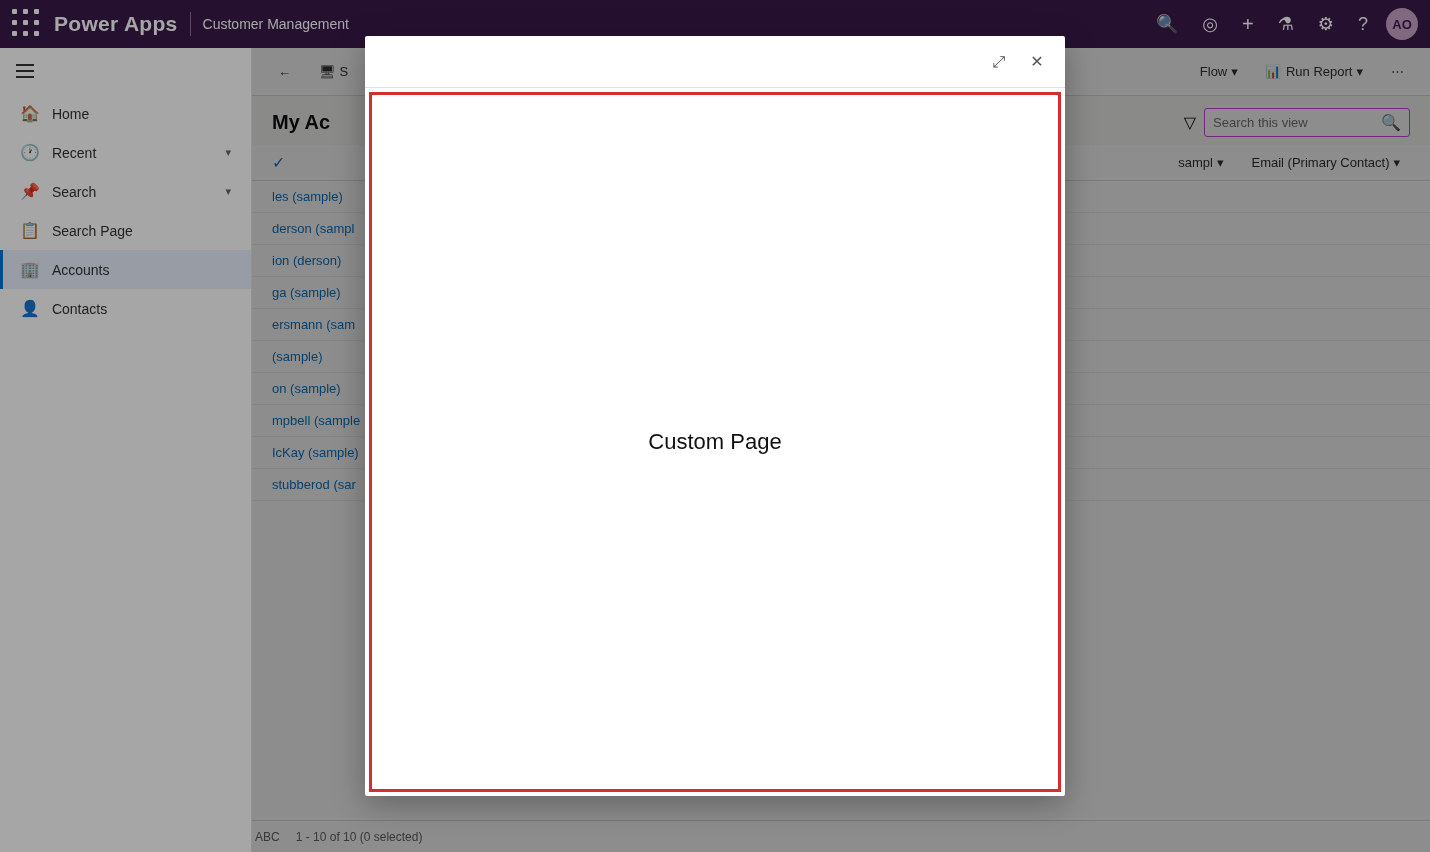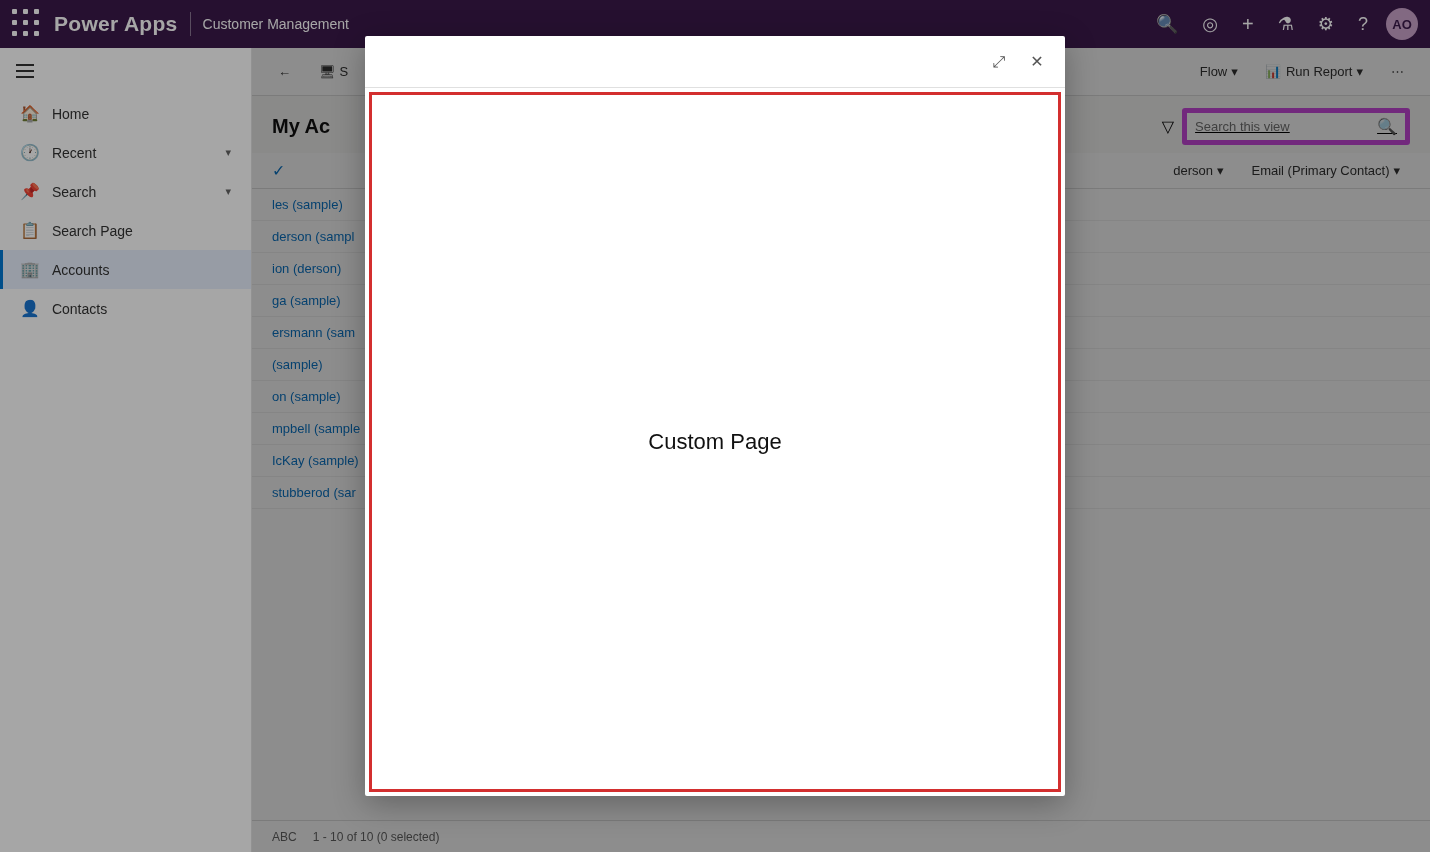--- a/index.html
+++ b/index.html
@@ -176,26 +176,25 @@
       display: flex;
       align-items: center;
       padding: 4px 20px;
       gap: 8px;
       border-bottom: 1px solid #e0e0e0;
       background: white;
     }
     .filter-spacer { flex: 1; }
     .search-box {
       display: flex; align-items: center;
-      border: 5px solid #d946ef;
+      border: 1px solid #d946ef;
       border-radius: 3px;
       padding: 4px 8px;
-      gap: 22px;
-      background: white;
-      text-decoration: underline;
+      gap: 8px;
+      background: white;
     }
     .search-box input {
       border: none; outline: none;
       font-size: 13px; width: 160px;
     }
 
     
     .table-body {
       flex: 1;
       overflow-y: auto;
@@ -212,21 +211,21 @@
     .cell-name { min-width: 160px; color: #0078d4; cursor: pointer; }
     .cell-email { color: #0078d4; cursor: pointer; }
 
     
     .status-bar {
       height: 32px;
       background: white;
       border-top: 1px solid #e0e0e0;
       display: flex;
       align-items: center;
-      padding: 0 20px;
+      padding: 0 3px;
       font-size: 12px;
       color: #666;
       gap: 16px;
     }
 
     
     .modal-overlay {
       position: absolute;
       top: 0; left: 0; right: 0; bottom: 0;
       background: rgba(0,0,0,0.35);
@@ -382,21 +381,21 @@
           <input type="text" placeholder="Search this view" style="">
           <span>🔍</span>
         </div>
       </div>
     </div>
 
     <div class="filter-bar">
       <span style="color:#0078d4;">✓</span>
       <div class="filter-spacer"></div>
       <button class="sub-toolbar-btn">
-        <span>derson</span>
+        <span>sampl</span>
         <span>▾</span>
       </button>
       <button class="sub-toolbar-btn">
         <span>Email (Primary Contact)</span>
         <span>▾</span>
       </button>
     </div>
 
     <div class="table-body">
       <div class="table-row">

